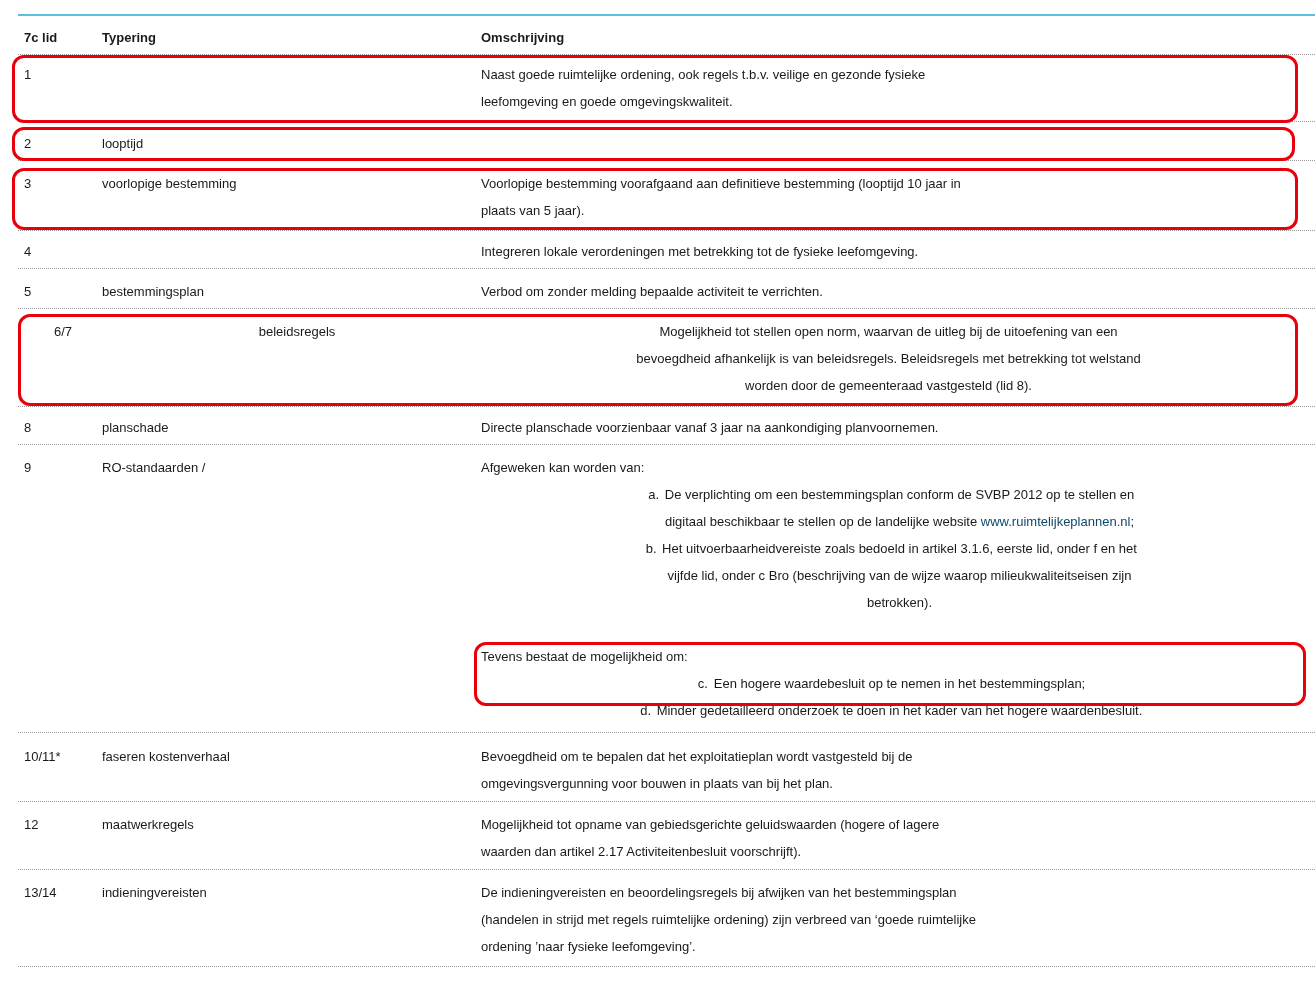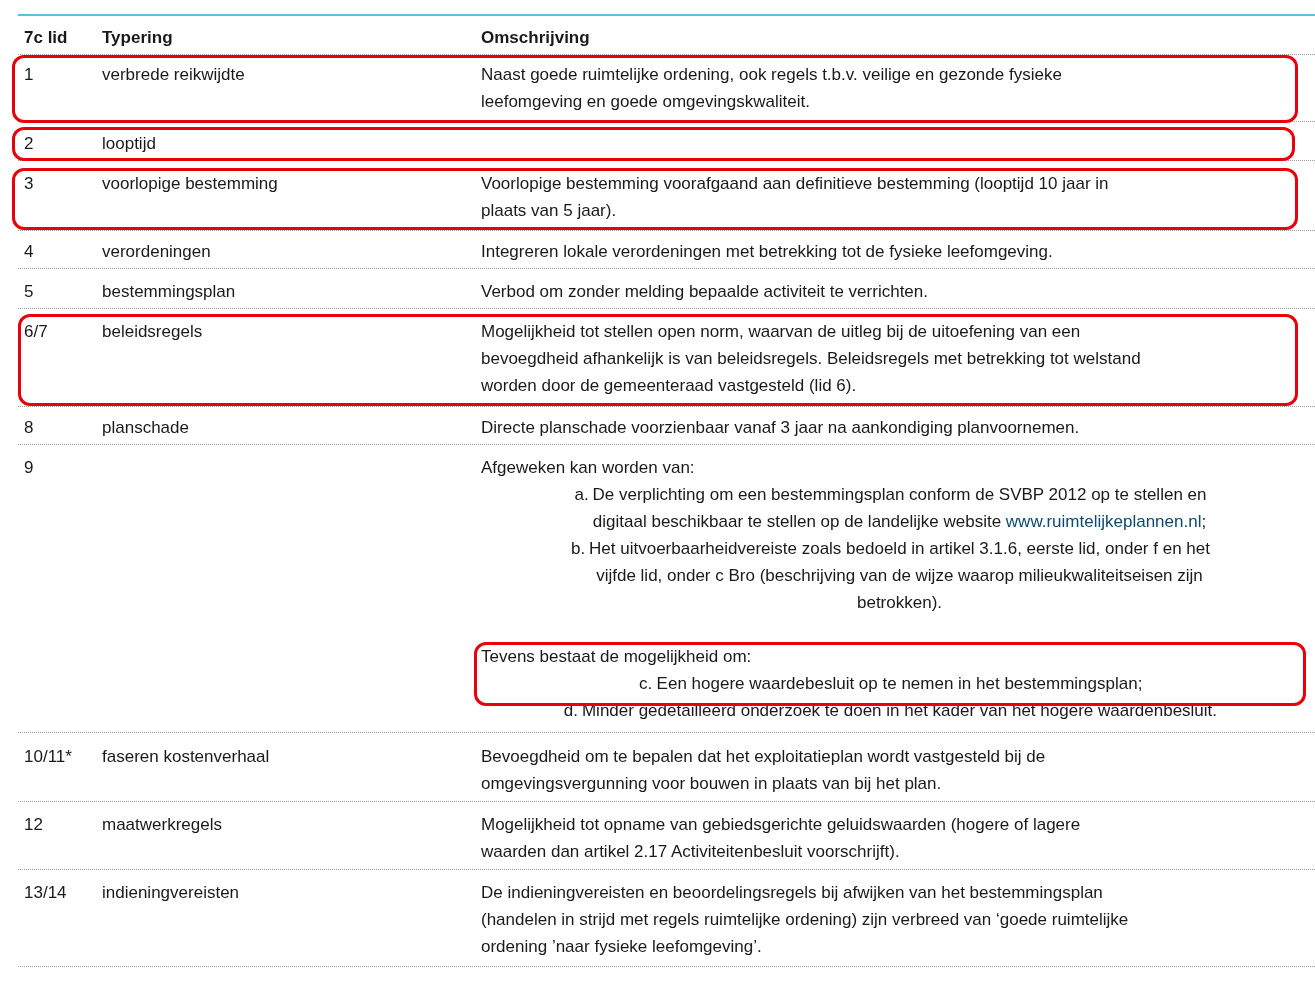--- a/index.html
+++ b/index.html
@@ -5,21 +5,21 @@
     html, body { margin: 0; padding: 0; background: #ffffff; }
     body {
       width: 1315px; height: 985px; overflow: hidden; position: relative;
       font-family: "Liberation Sans", "DejaVu Sans", sans-serif;
       color: #1a1a1a;
     }
     .top-rule { position: absolute; left: 18px; top: 14px; width: 1297px; height: 2px; background: #5bbfe0; }
     .row {
       position: absolute; left: 18px; width: 1297px;
       border-bottom: 1px dotted #9a9a9a;
-      font-size: 17px; line-height: 27px;
+      font-size: 13px; line-height: 27px;
     }
     .row.header { font-weight: bold; border-bottom: 1px dotted #9a9a9a; }
     .cell { position: absolute; top: 0; }
     .c-lid { left: 6px; width: 78px; }
     .c-typ { left: 84px; width: 390px; }
     .c-oms { left: 463px; width: 815px; }
     .line { white-space: nowrap; }
     .indent { padding-left: 22px; text-align: center; }
     .marker { display: inline-block; width: 22px; margin-left: -22px; }
     .link { color: #0c4a6e; }
@@ -35,21 +35,20 @@
 <div class="top-rule"></div>
 
 <div class="row header" style="top:22px;height:32px;">
   <span class="cell c-lid" style="top:2px">7c lid</span>
   <span class="cell c-typ" style="top:2px">Typering</span>
   <span class="cell c-oms" style="top:2px">Omschrijving</span>
 </div>
 
 <div class="row" style="top:61px;height:60px;">
   <span class="cell c-lid">1</span>
-  <span class="cell c-typ">verbrede reikwijdte</span>
   <div class="cell c-oms">
     <div class="line">Naast goede ruimtelijke ordening, ook regels t.b.v. veilige en gezonde fysieke</div>
     <div class="line">leefomgeving en goede omgevingskwaliteit.</div>
   </div>
 </div>
 
 <div class="row" style="top:130px;height:30px;">
   <span class="cell c-lid">2</span>
   <span class="cell c-typ">looptijd</span>
 </div>
@@ -58,54 +57,54 @@
   <span class="cell c-lid">3</span>
   <span class="cell c-typ">voorlopige bestemming</span>
   <div class="cell c-oms">
     <div class="line">Voorlopige bestemming voorafgaand aan definitieve bestemming (looptijd 10 jaar in</div>
     <div class="line">plaats van 5 jaar).</div>
   </div>
 </div>
 
 <div class="row" style="top:238px;height:30px;">
   <span class="cell c-lid">4</span>
-  <span class="cell c-typ">verordeningen</span>
   <div class="cell c-oms">
     <div class="line">Integreren lokale verordeningen met betrekking tot de fysieke leefomgeving.</div>
   </div>
 </div>
 
 <div class="row" style="top:278px;height:30px;">
   <span class="cell c-lid">5</span>
   <span class="cell c-typ">bestemmingsplan</span>
   <div class="cell c-oms">
     <div class="line">Verbod om zonder melding bepaalde activiteit te verrichten.</div>
   </div>
 </div>
 
-<div class="row" style="top:318px;height:88px;">
+<div class="row" style="top:318px;height:88px;text-align:center;">
   <span class="cell c-lid">6/7</span>
   <span class="cell c-typ">beleidsregels</span>
   <div class="cell c-oms">
     <div class="line">Mogelijkheid tot stellen open norm, waarvan de uitleg bij de uitoefening van een</div>
     <div class="line">bevoegdheid afhankelijk is van beleidsregels. Beleidsregels met betrekking tot welstand</div>
-    <div class="line">worden door de gemeenteraad vastgesteld (lid 6).</div>
+    <div class="line">worden door de gemeenteraad vastgesteld (lid 8).</div>
   </div>
 </div>
 
 <div class="row" style="top:414px;height:30px;">
   <span class="cell c-lid">8</span>
   <span class="cell c-typ">planschade</span>
   <div class="cell c-oms">
     <div class="line">Directe planschade voorzienbaar vanaf 3 jaar na aankondiging planvoornemen.</div>
   </div>
 </div>
 
 <div class="row" style="top:454px;height:278px;">
   <span class="cell c-lid">9</span>
+  <span class="cell c-typ">RO-standaarden /</span>
   <div class="cell c-oms">
     <div class="line">Afgeweken kan worden van:</div>
     <div class="line indent">
       <span class="marker">a.</span><span>De verplichting om een bestemmingsplan conform de SVBP 2012 op te stellen en</span>
     </div>
     <div class="line indent">
       <span>digitaal beschikbaar te stellen op de landelijke website </span><span class="link">www.ruimtelijkeplannen.nl</span><span>;</span>
     </div>
     <div class="line indent">
       <span class="marker">b.</span><span>Het uitvoerbaarheidvereiste zoals bedoeld in artikel 3.1.6, eerste lid, onder f en het</span>

